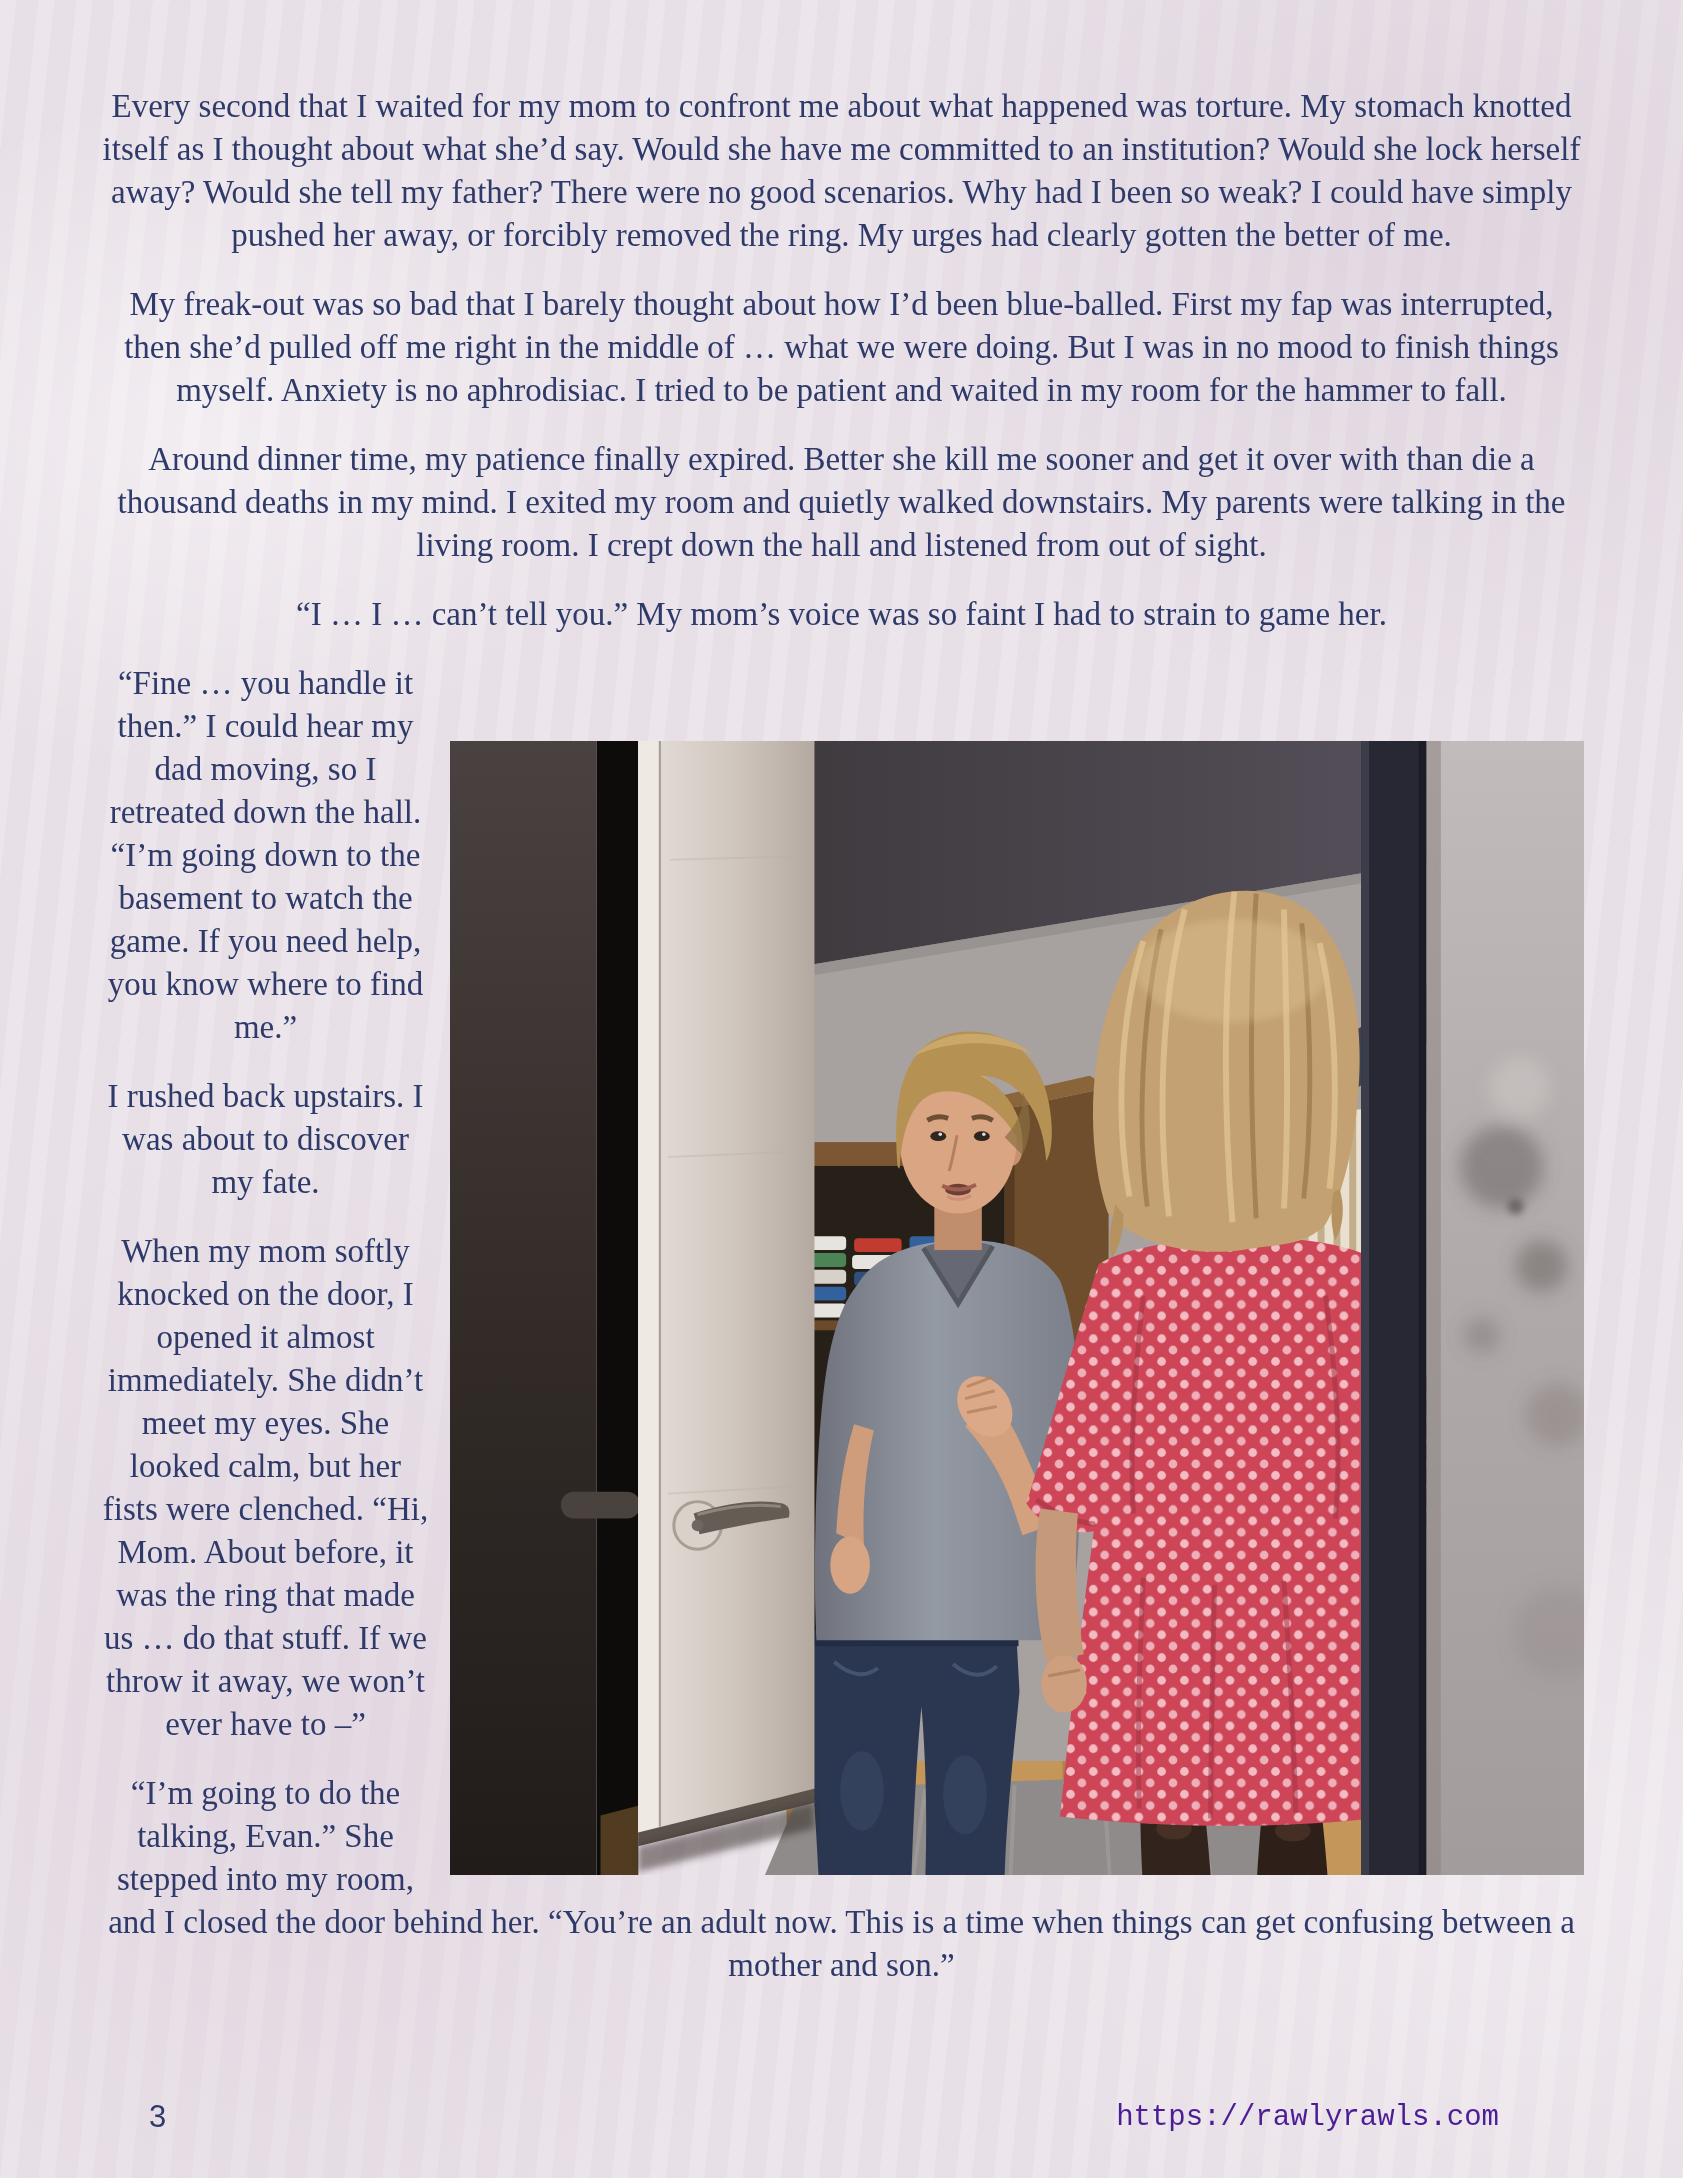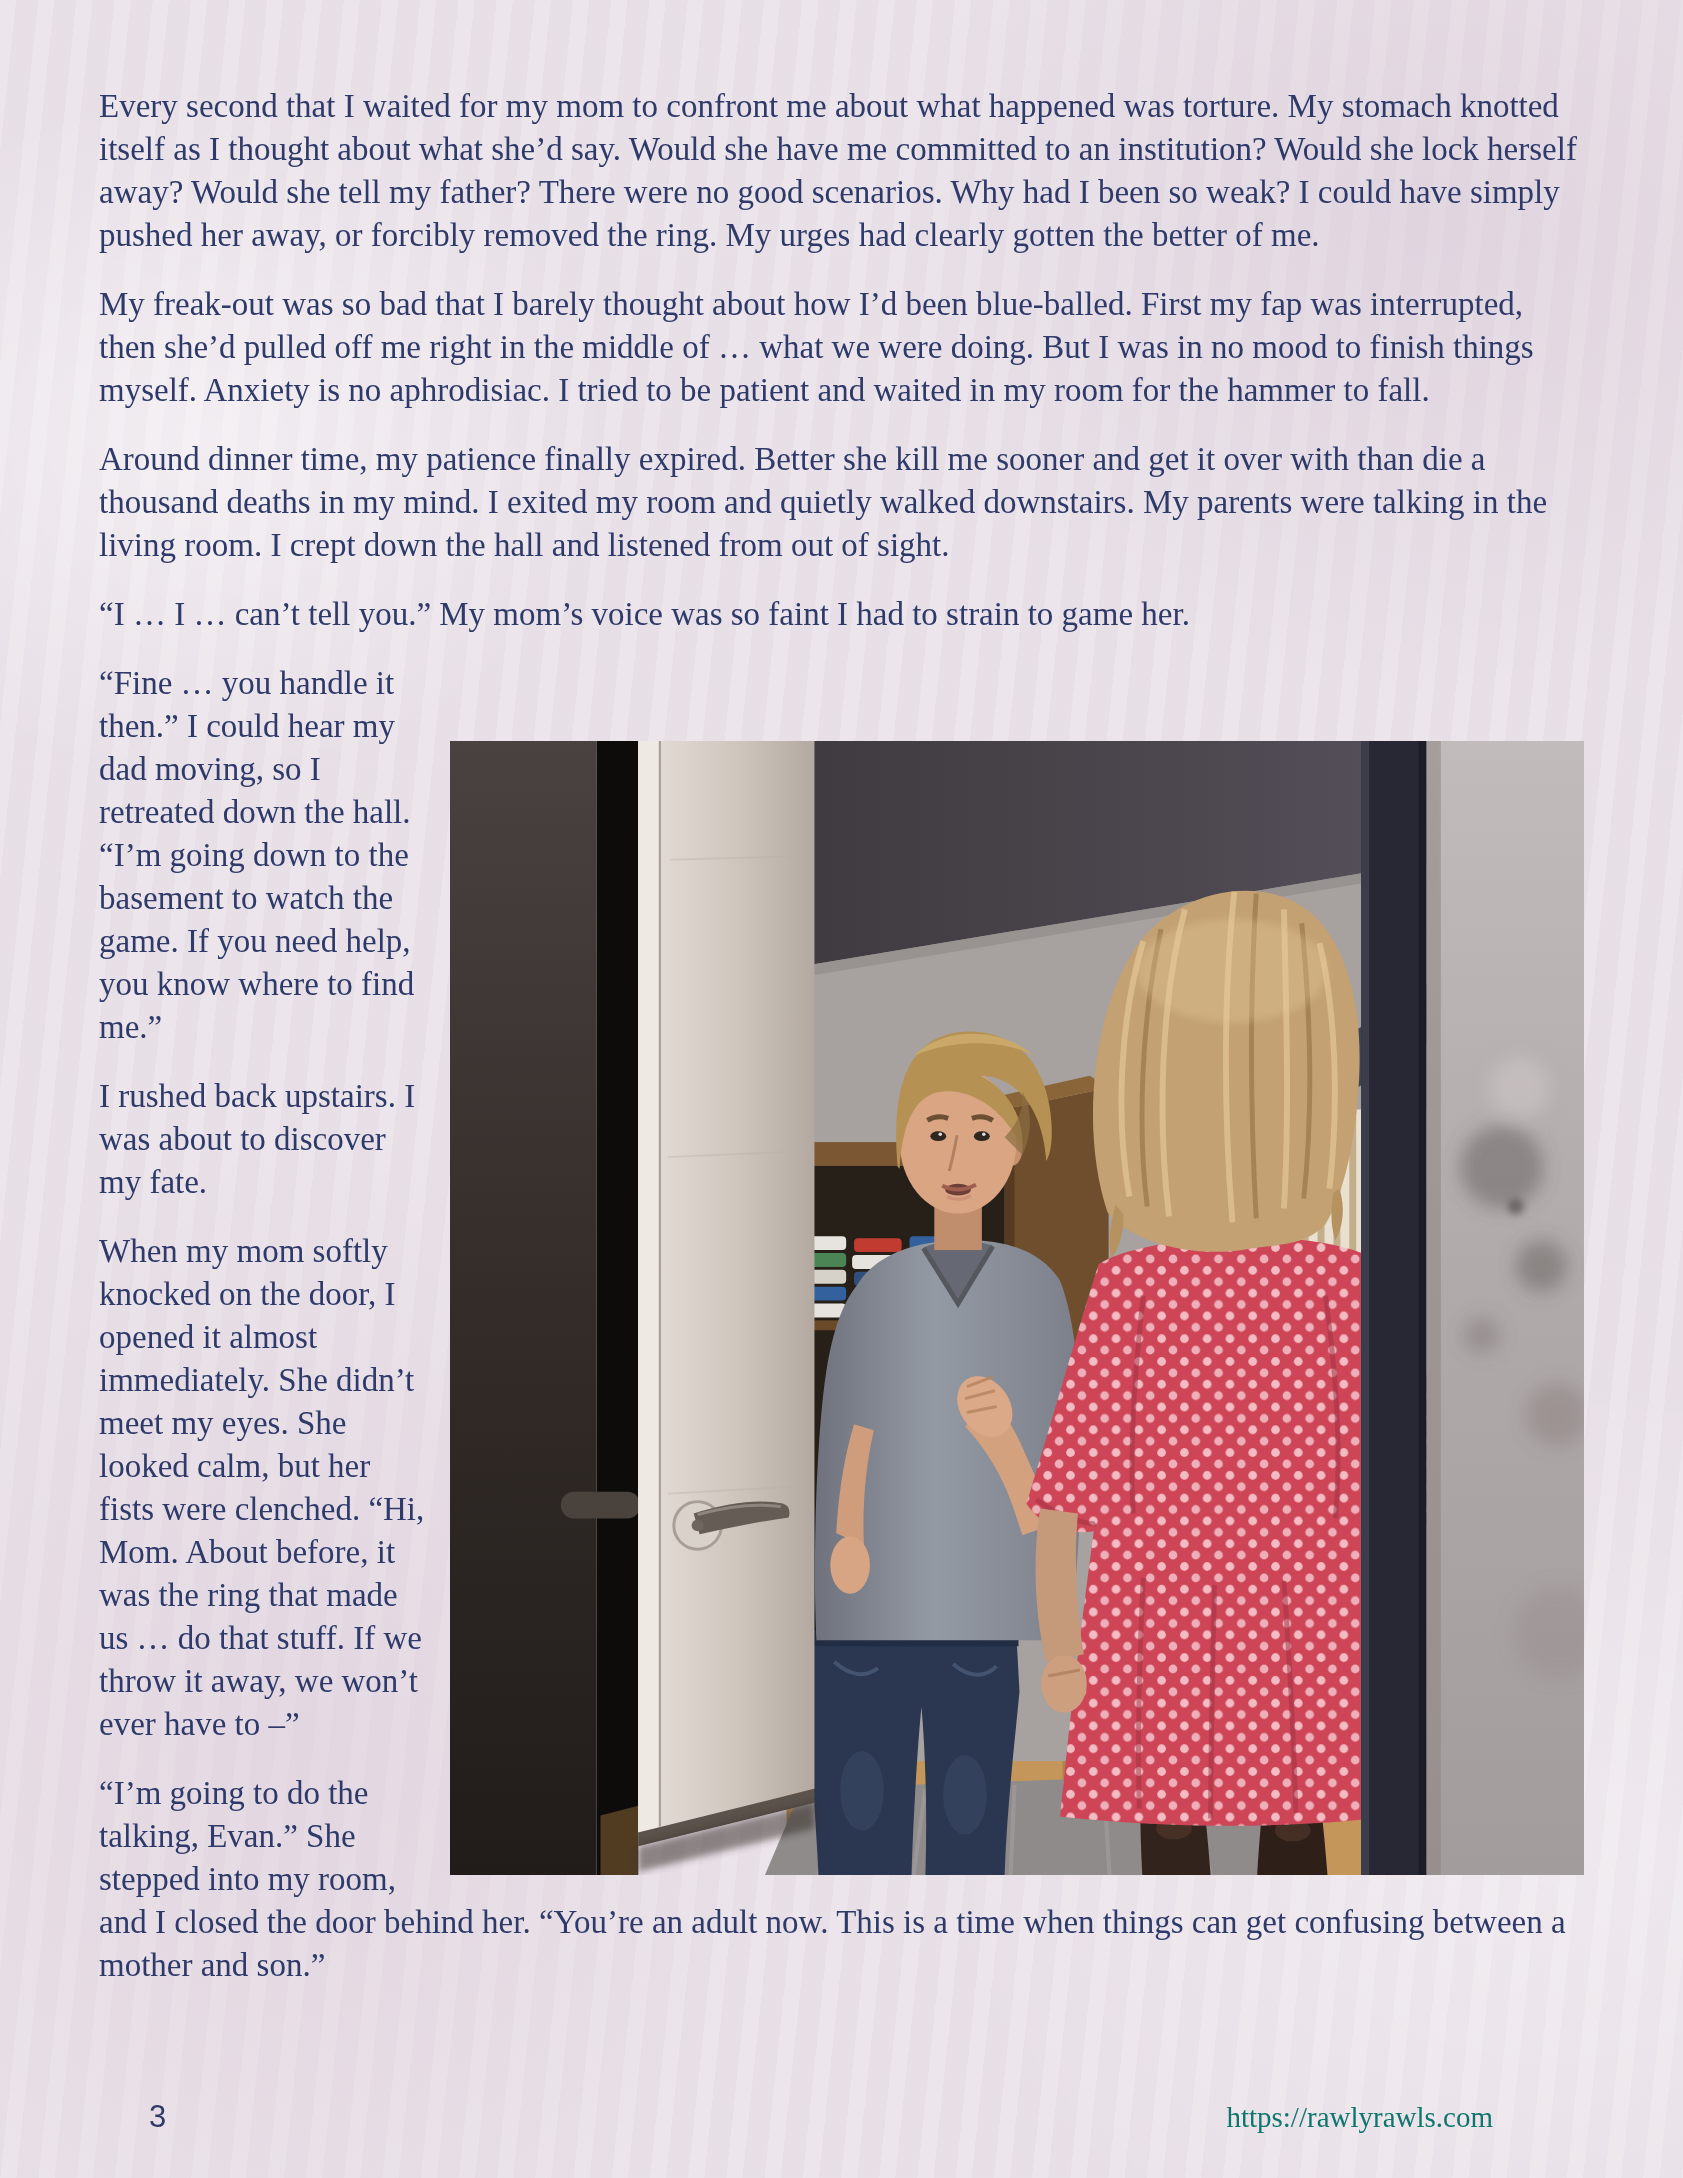--- a/index.html
+++ b/index.html
@@ -17,40 +17,40 @@
     content:"";position:absolute;inset:0;pointer-events:none;
     background:
       radial-gradient(594px 495px at 12% 20%, rgba(255,255,255,.45), transparent 70%),
       radial-gradient(792px 693px at 85% 10%, rgba(213,199,213,.45), transparent 70%),
       radial-gradient(693px 891px at 18% 80%, rgba(221,207,219,.55), transparent 70%),
       radial-gradient(891px 693px at 92% 85%, rgba(255,255,255,.30), transparent 70%),
       repeating-linear-gradient(96deg, rgba(255,255,255,.10) 0 16px, rgba(203,188,203,.08) 16px 38px);
   }
   .content{
     position:absolute;left:99px;top:85px;width:1485px;
-    font-size:33px;line-height:43px;text-align:left;
+    font-size:33px;line-height:43px;text-align:center;
   }
   .content p{margin:0 0 26px 0;}
   .figure{
     float:right;
     width:1134px;height:1134px;
     margin:79px 0 10px 18px;
     position:relative;
     display:block;
   }
   .figure svg{display:block;width:1134px;height:1134px;}
   .footer-pagenum{
     position:absolute;left:149px;top:2099px;
     font-size:31px;color:#2e3a69;
     font-family:"Liberation Sans","DejaVu Sans",sans-serif;
   }
   .footer-url{
-    position:absolute;right:190px;top:2101px;
-    font-size:29px;color:#0f766e;
-    font-family:Liberation Serif, serif;
+    position:absolute;right:184px;top:2101px;
+    font-size:29px;color:#4c1d95;
+    font-family:Liberation Mono, monospace;
   }
 </style>
 </head>
 <body>
 
 <div class="page">
 
   <div class="content">
     <p>Every second that I waited for my mom to confront me about what happened was torture. My stomach knotted itself as I thought about what she’d say. Would she have me committed to an institution? Would she lock herself away? Would she tell my father? There were no good scenarios. Why had I been so weak? I could have simply pushed her away, or forcibly removed the ring. My urges had clearly gotten the better of me.</p>
     <p>My freak-out was so bad that I barely thought about how I’d been blue-balled. First my fap was interrupted, then she’d pulled off me right in the middle of … what we were doing. But I was in no mood to finish things myself. Anxiety is no aphrodisiac. I tried to be patient and waited in my room for the hammer to fall.</p>

